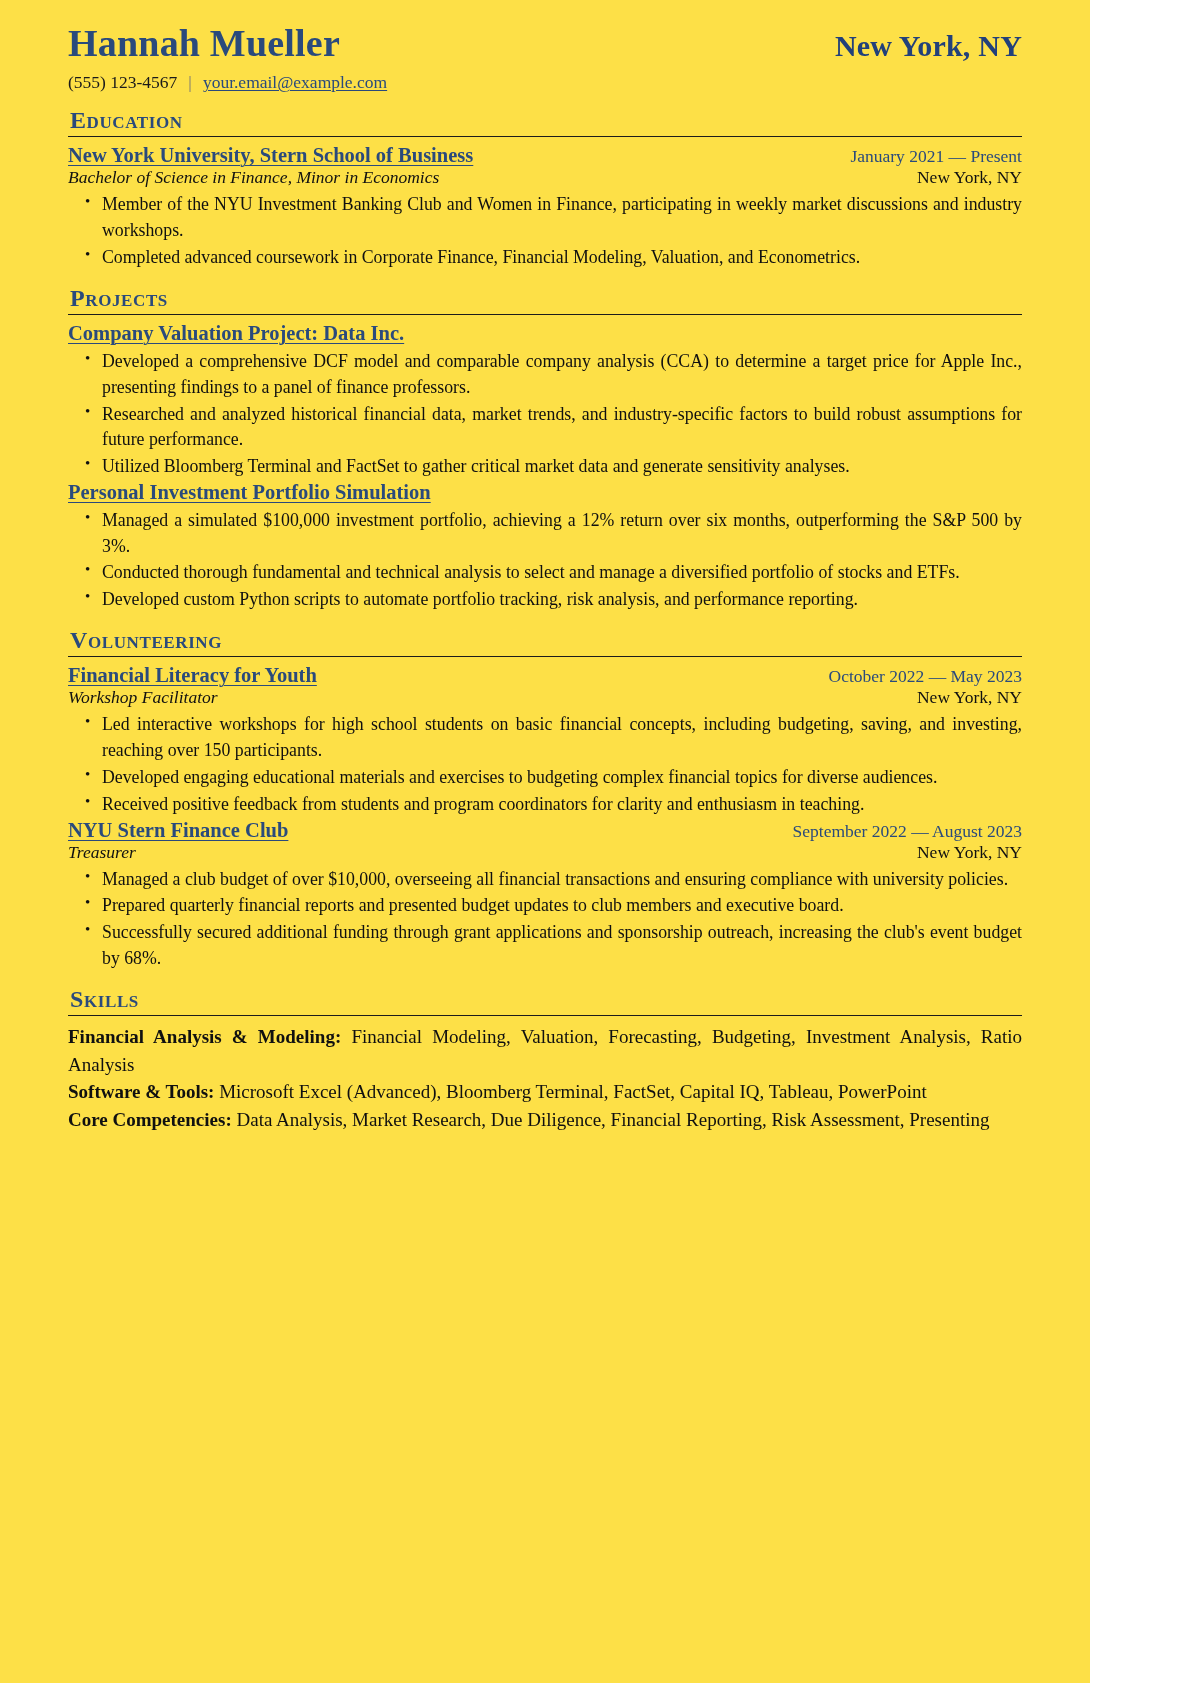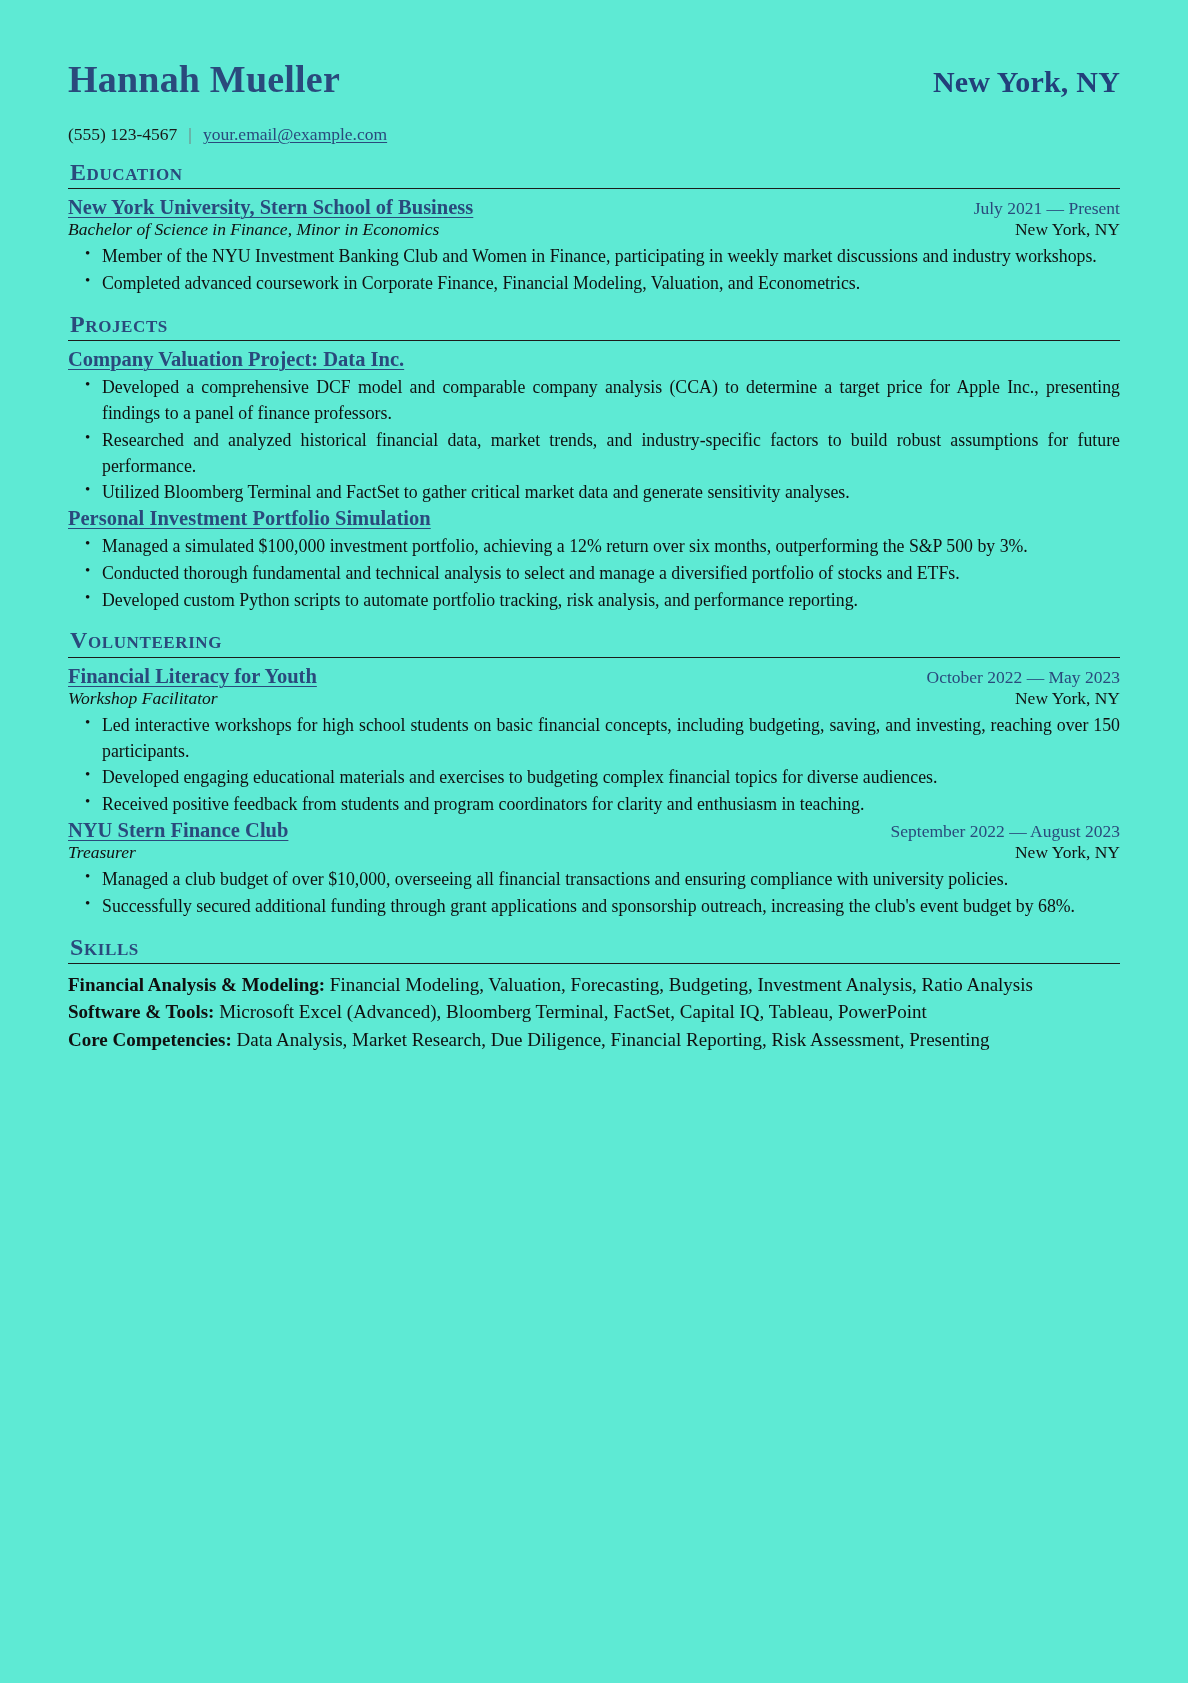--- a/index.html
+++ b/index.html
@@ -8,24 +8,24 @@
     padding: 0;
     background: #ffffff;
   }
   body {
     width: 1190px;
     min-height: 1683px;
     font-family: "Liberation Serif", "DejaVu Serif", serif;
     color: #101010;
   }
   .page {
-    width: 1188px;
+    width: 1090px;
     min-height: 1683px;
-    padding: 54px 68px 40px 68px;
-    background: #5eead4;
+    padding: 18px 68px 40px 68px;
+    background: #fde047;
   }
 
   
   .header-row {
     display: flex;
     align-items: baseline;
     justify-content: space-between;
     margin-top: 6px;
   }
   .name {
@@ -35,21 +35,21 @@
     letter-spacing: 0.2px;
     line-height: 1.05;
   }
   .location-top {
     font-size: 30px;
     font-weight: bold;
     color: #22407a;
     letter-spacing: 0.2px;
   }
   .contact-row {
-    margin-top: 24px;
+    margin-top: 8px;
     font-size: 17.5px;
     color: #1a1a1a;
     display: flex;
     align-items: flex-end;
     gap: 0;
   }
   .contact-sep {
     color: #777;
     margin: 0 11px;
   }
@@ -170,21 +170,21 @@
     <span class="email-link">your.email@example.com</span>
   </div>
 
   <div class="section">
     <div class="section-title">Education</div>
     <hr class="section-rule">
 
     <div class="entry">
       <div class="entry-line">
         <span class="entry-title">New York University, Stern School of Business</span>
-        <span class="entry-date">July 2021 — Present</span>
+        <span class="entry-date">January 2021 — Present</span>
       </div>
       <div class="entry-line">
         <span class="entry-sub">Bachelor of Science in Finance, Minor in Economics</span>
         <span class="entry-loc">New York, NY</span>
       </div>
       <ul class="bullets">
         <li>Member of the NYU Investment Banking Club and Women in Finance, participating in weekly market discussions and industry workshops.</li>
         <li>Completed advanced coursework in Corporate Finance, Financial Modeling, Valuation, and Econometrics.</li>
       </ul>
     </div>
@@ -241,20 +241,21 @@
       <div class="entry-line">
         <span class="entry-title">NYU Stern Finance Club</span>
         <span class="entry-date">September 2022 — August 2023</span>
       </div>
       <div class="entry-line">
         <span class="entry-sub">Treasurer</span>
         <span class="entry-loc">New York, NY</span>
       </div>
       <ul class="bullets">
         <li>Managed a club budget of over $10,000, overseeing all financial transactions and ensuring compliance with university policies.</li>
+        <li>Prepared quarterly financial reports and presented budget updates to club members and executive board.</li>
         <li>Successfully secured additional funding through grant applications and sponsorship outreach, increasing the club's event budget by 68%.</li>
       </ul>
     </div>
   </div>
 
   <div class="section">
     <div class="section-title">Skills</div>
     <hr class="section-rule">
 
     <div class="skill-line">

